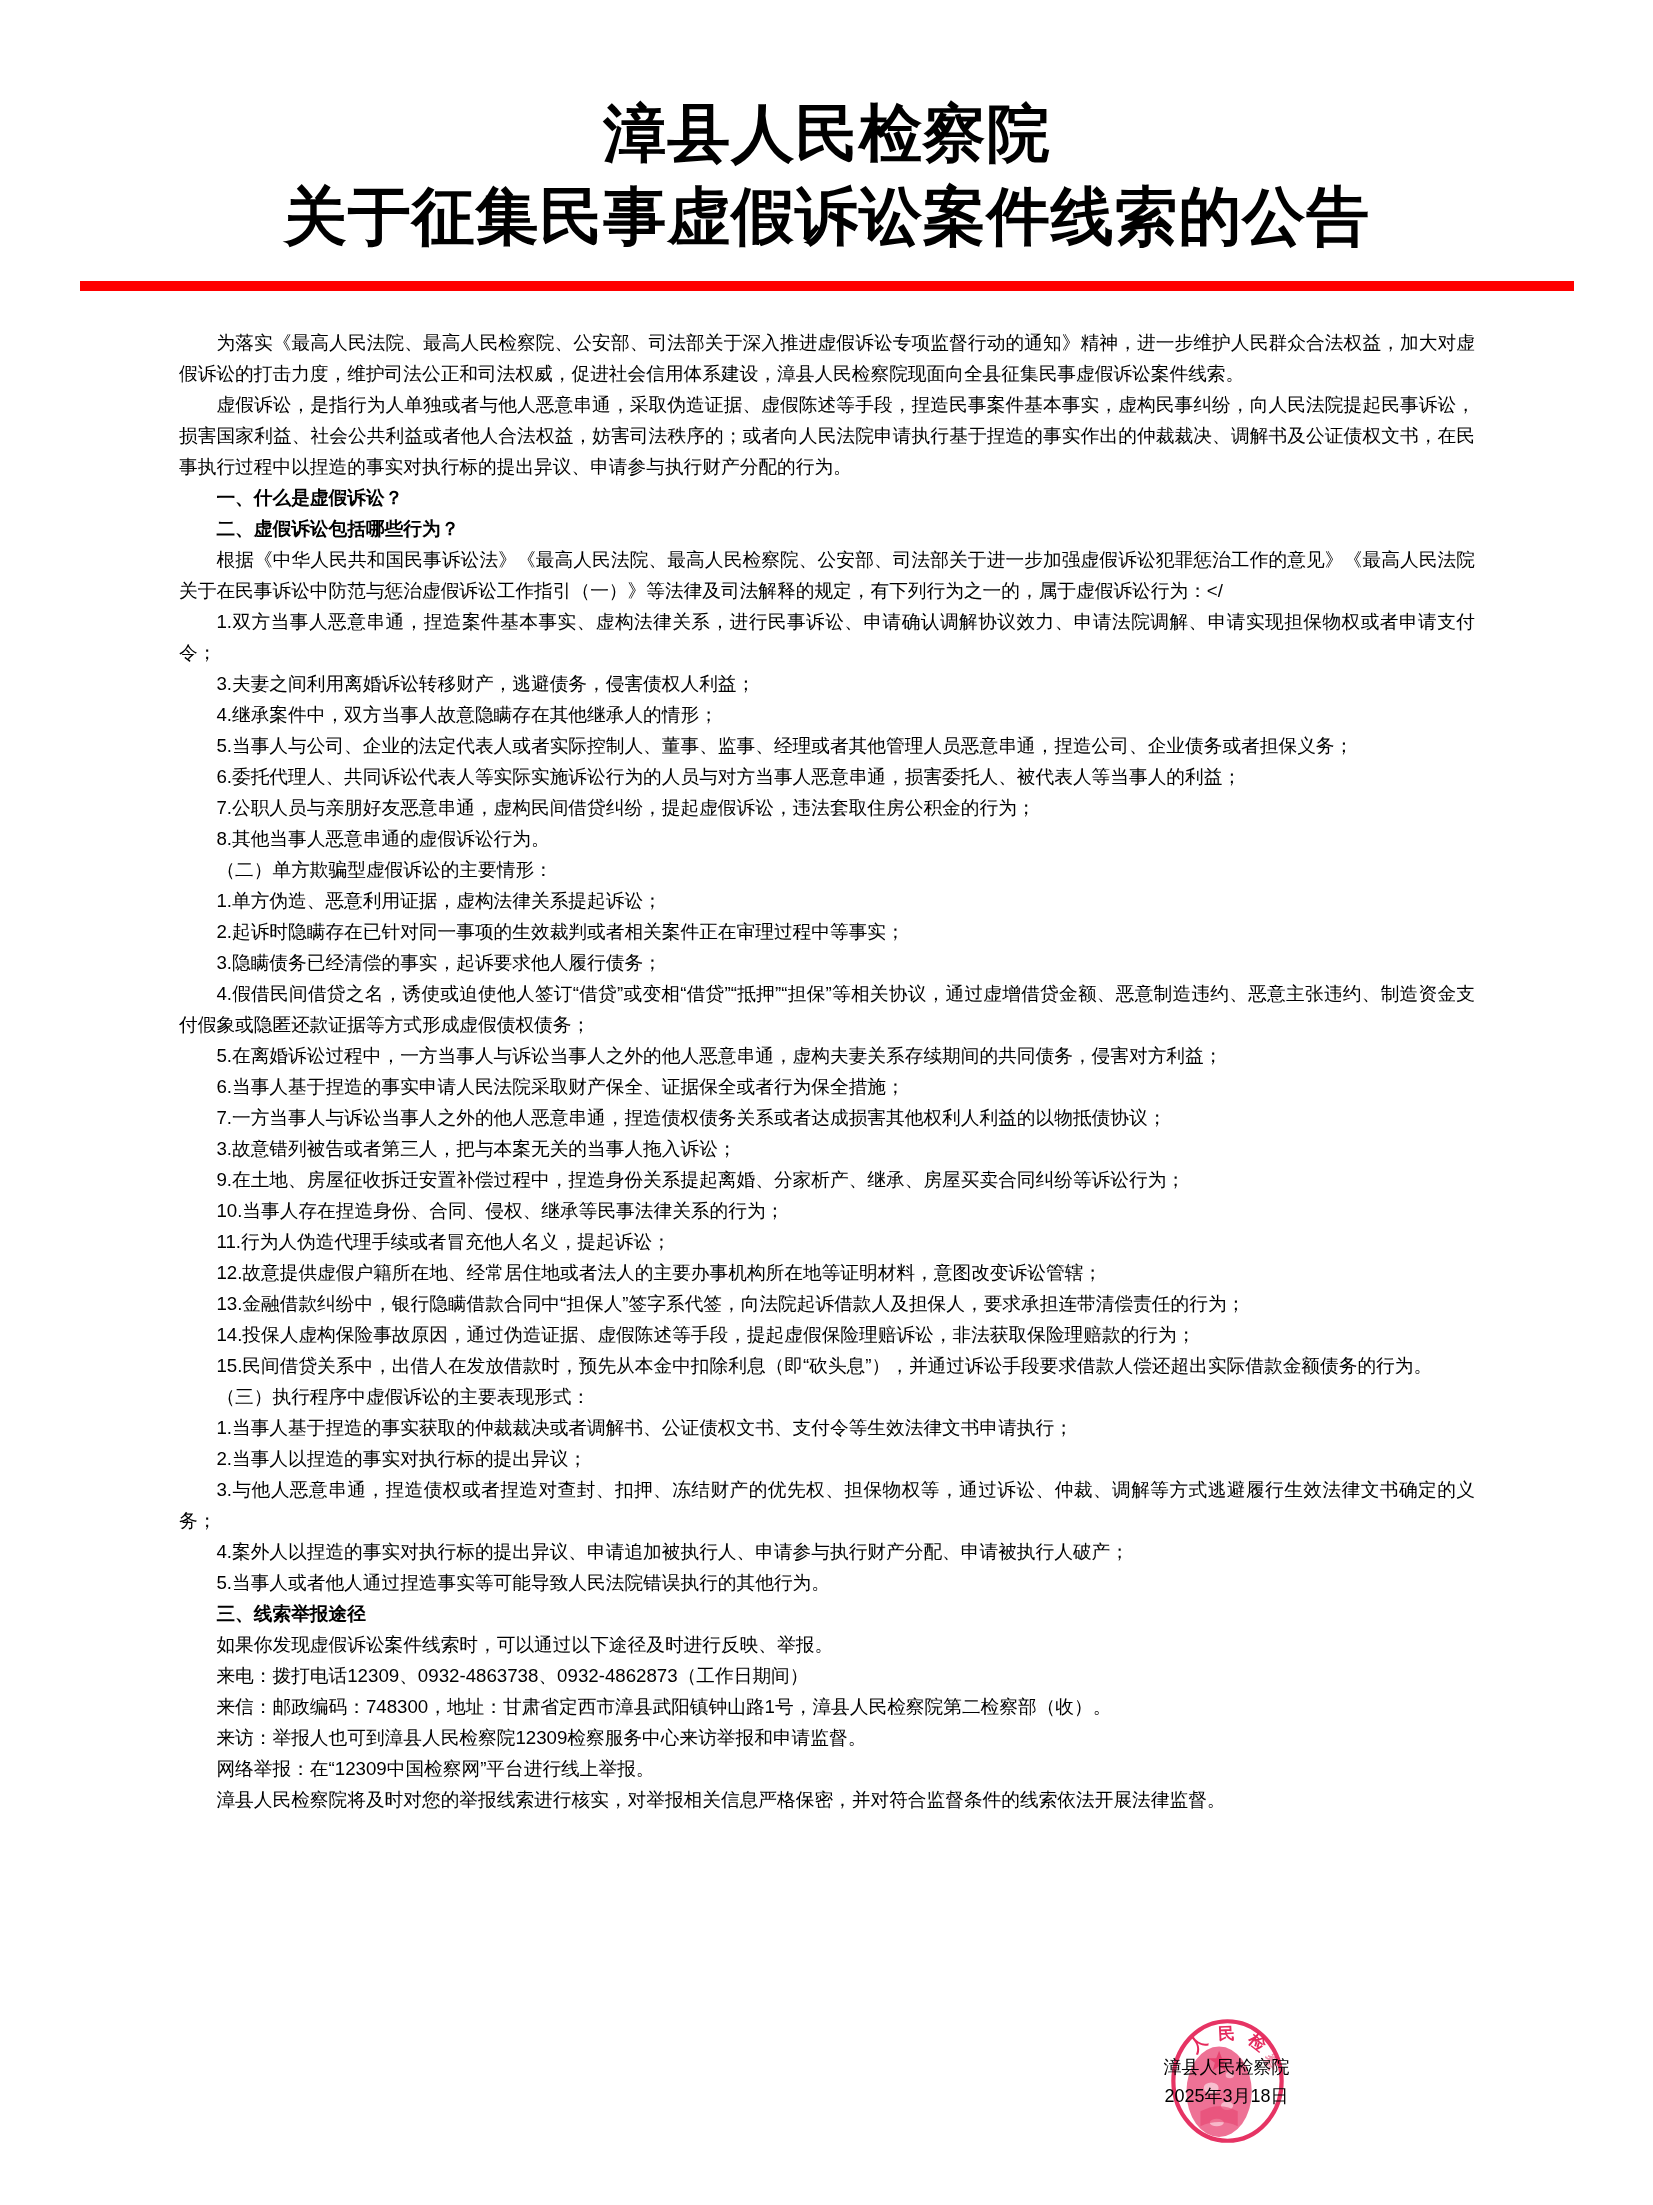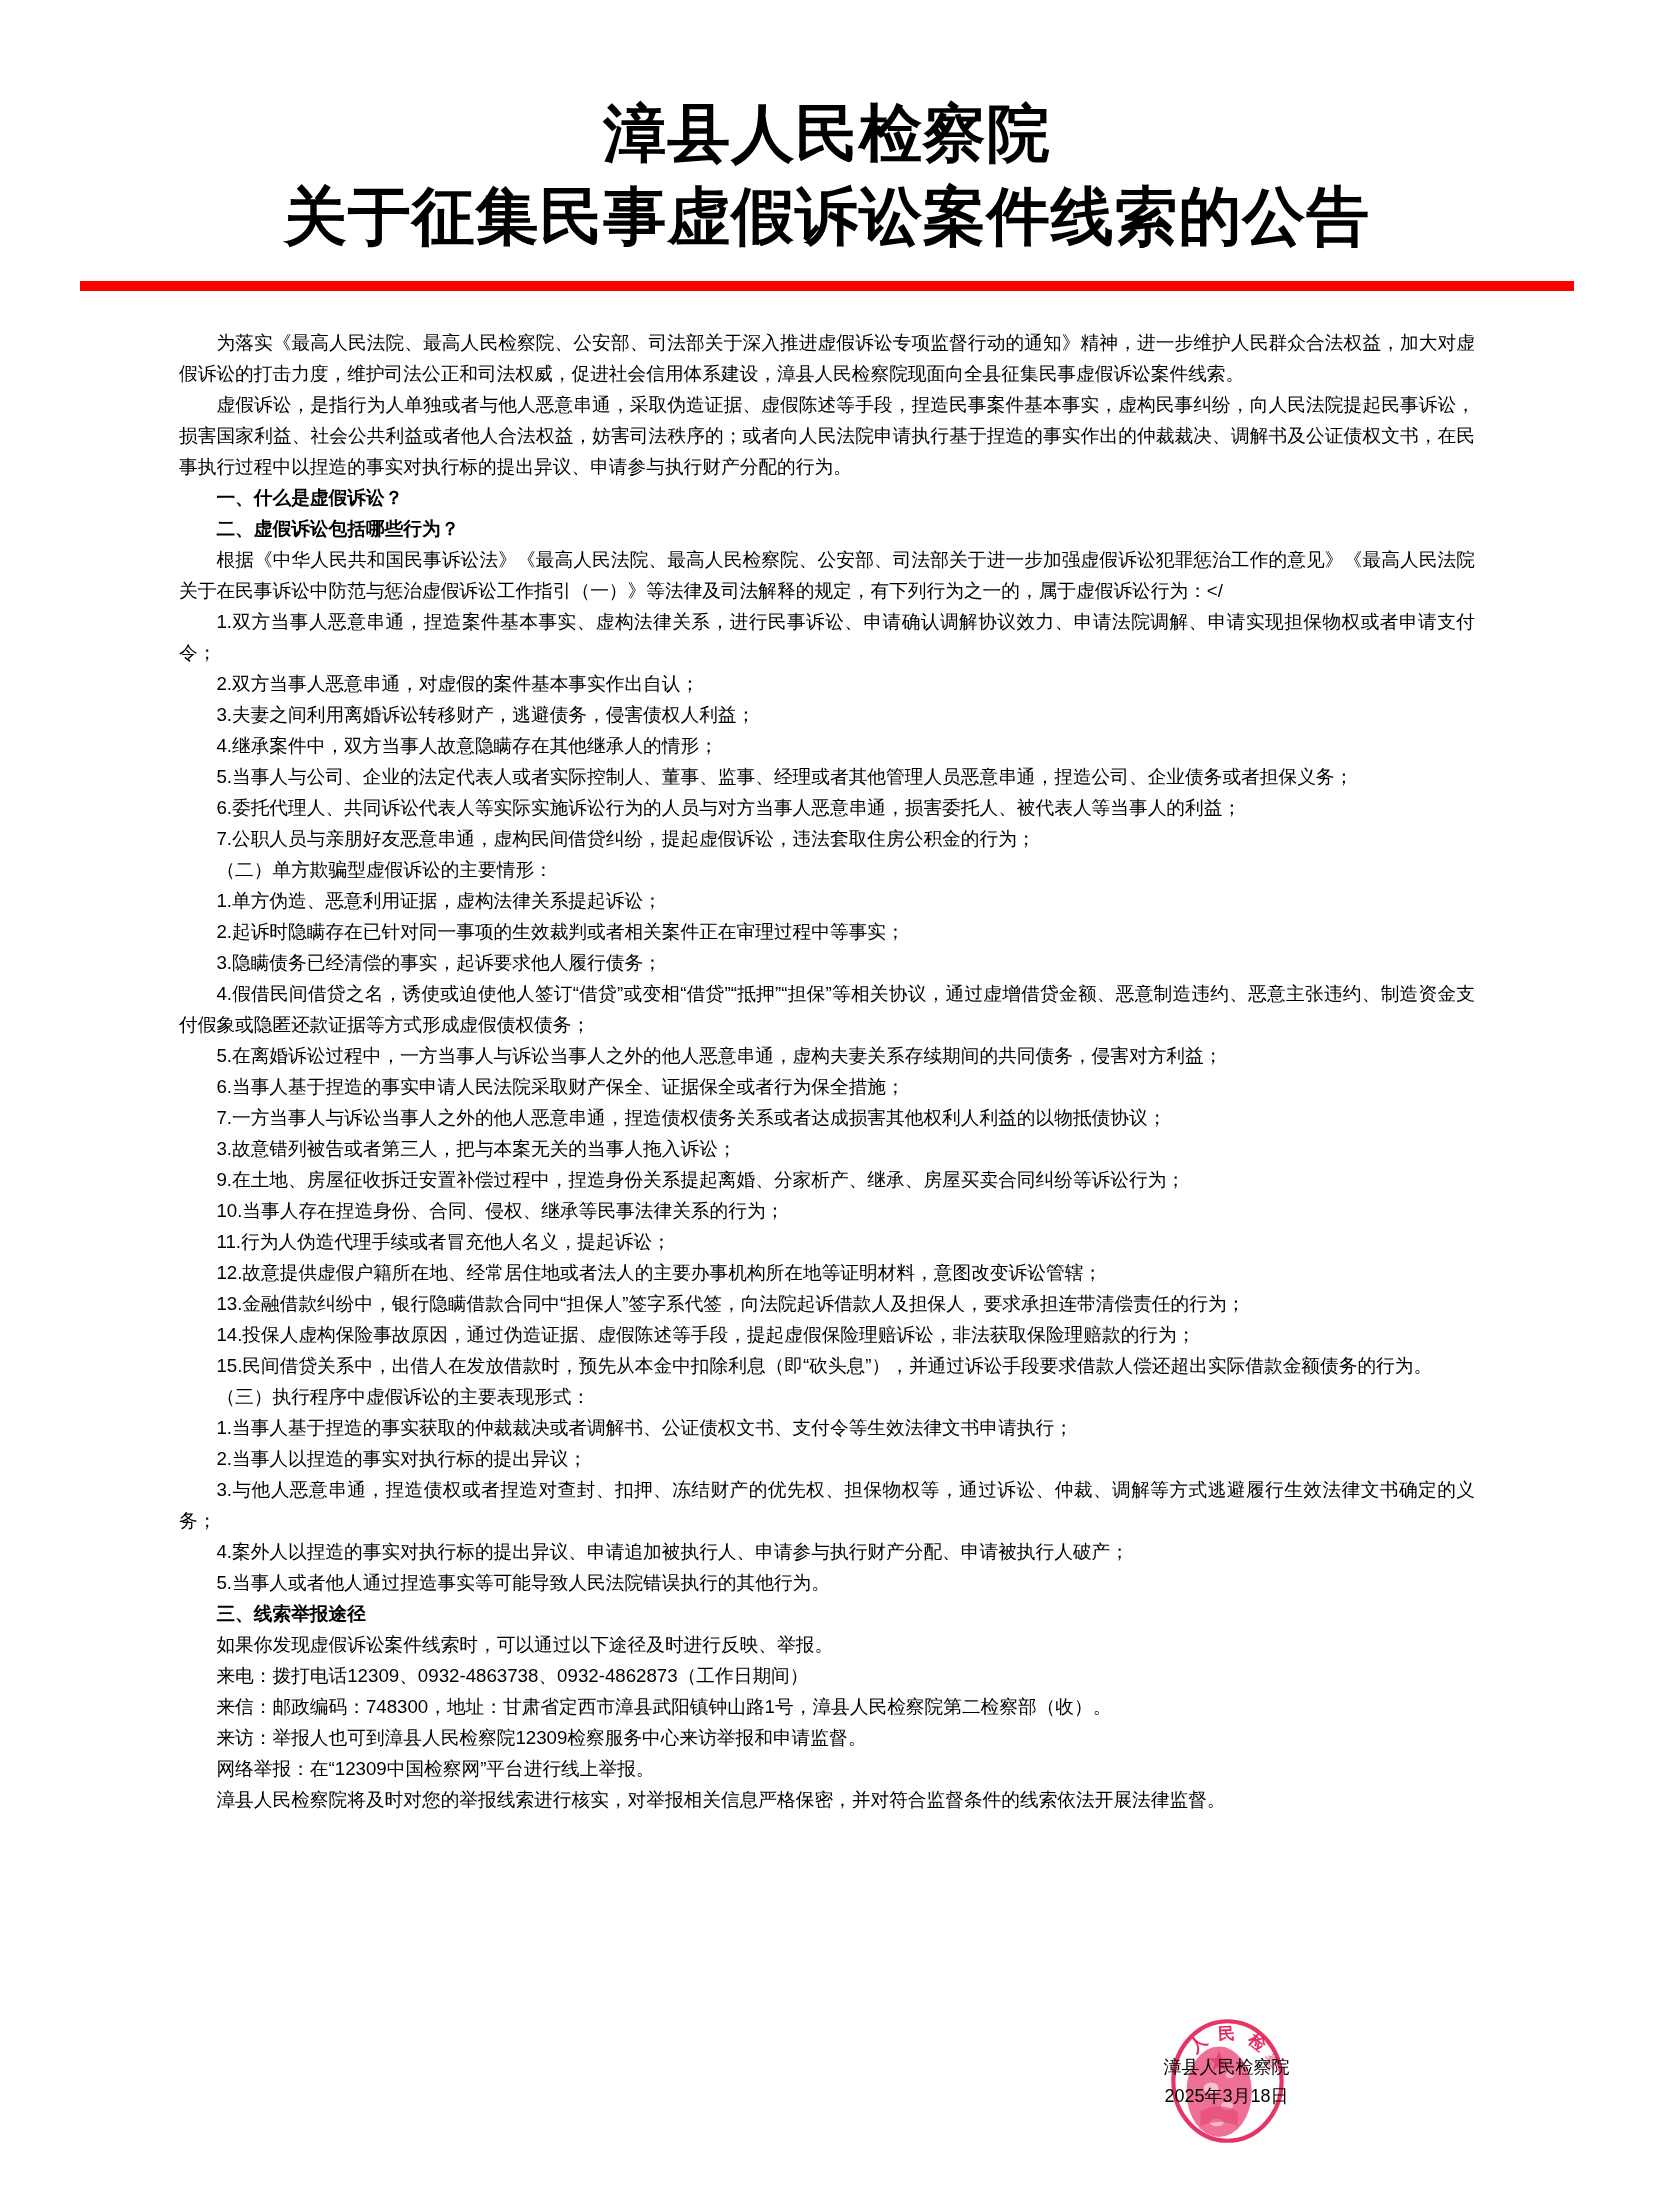--- a/index.html
+++ b/index.html
@@ -70,26 +70,26 @@
 
 <div class="divider"></div>
 
 <main class="content">
     <p class="para">为落实《最高人民法院、最高人民检察院、公安部、司法部关于深入推进虚假诉讼专项监督行动的通知》精神，进一步维护人民群众合法权益，加大对虚假诉讼的打击力度，维护司法公正和司法权威，促进社会信用体系建设，漳县人民检察院现面向全县征集民事虚假诉讼案件线索。</p>
     <p class="para">虚假诉讼，是指行为人单独或者与他人恶意串通，采取伪造证据、虚假陈述等手段，捏造民事案件基本事实，虚构民事纠纷，向人民法院提起民事诉讼，损害国家利益、社会公共利益或者他人合法权益，妨害司法秩序的；或者向人民法院申请执行基于捏造的事实作出的仲裁裁决、调解书及公证债权文书，在民事执行过程中以捏造的事实对执行标的提出异议、申请参与执行财产分配的行为。</p>
     <p class="para heading">一、什么是虚假诉讼？</p>
     <p class="para heading">二、虚假诉讼包括哪些行为？</p>
     <p class="para">根据《中华人民共和国民事诉讼法》《最高人民法院、最高人民检察院、公安部、司法部关于进一步加强虚假诉讼犯罪惩治工作的意见》《最高人民法院关于在民事诉讼中防范与惩治虚假诉讼工作指引（一）》等法律及司法解释的规定，有下列行为之一的，属于虚假诉讼行为：&lt;/</p>
     <p class="para">1.双方当事人恶意串通，捏造案件基本事实、虚构法律关系，进行民事诉讼、申请确认调解协议效力、申请法院调解、申请实现担保物权或者申请支付令；</p>
-    <p class="para">2.双方当事人恶意串通，对虚假的案件基本事实作出自认；</p>
     <p class="para">3.夫妻之间利用离婚诉讼转移财产，逃避债务，侵害债权人利益；</p>
     <p class="para">4.继承案件中，双方当事人故意隐瞒存在其他继承人的情形；</p>
     <p class="para">5.当事人与公司、企业的法定代表人或者实际控制人、董事、监事、经理或者其他管理人员恶意串通，捏造公司、企业债务或者担保义务；</p>
     <p class="para">6.委托代理人、共同诉讼代表人等实际实施诉讼行为的人员与对方当事人恶意串通，损害委托人、被代表人等当事人的利益；</p>
     <p class="para">7.公职人员与亲朋好友恶意串通，虚构民间借贷纠纷，提起虚假诉讼，违法套取住房公积金的行为；</p>
+    <p class="para">8.其他当事人恶意串通的虚假诉讼行为。</p>
     <p class="para">（二）单方欺骗型虚假诉讼的主要情形：</p>
     <p class="para">1.单方伪造、恶意利用证据，虚构法律关系提起诉讼；</p>
     <p class="para">2.起诉时隐瞒存在已针对同一事项的生效裁判或者相关案件正在审理过程中等事实；</p>
     <p class="para">3.隐瞒债务已经清偿的事实，起诉要求他人履行债务；</p>
     <p class="para">4.假借民间借贷之名，诱使或迫使他人签订“借贷”或变相“借贷”“抵押”“担保”等相关协议，通过虚增借贷金额、恶意制造违约、恶意主张违约、制造资金支付假象或隐匿还款证据等方式形成虚假债权债务；</p>
     <p class="para">5.在离婚诉讼过程中，一方当事人与诉讼当事人之外的他人恶意串通，虚构夫妻关系存续期间的共同债务，侵害对方利益；</p>
     <p class="para">6.当事人基于捏造的事实申请人民法院采取财产保全、证据保全或者行为保全措施；</p>
     <p class="para">7.一方当事人与诉讼当事人之外的他人恶意串通，捏造债权债务关系或者达成损害其他权利人利益的以物抵债协议；</p>
     <p class="para">3.故意错列被告或者第三人，把与本案无关的当事人拖入诉讼；</p>
     <p class="para">9.在土地、房屋征收拆迁安置补偿过程中，捏造身份关系提起离婚、分家析产、继承、房屋买卖合同纠纷等诉讼行为；</p>

